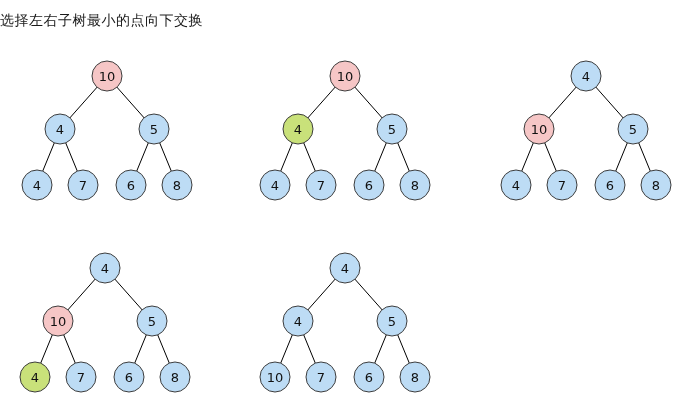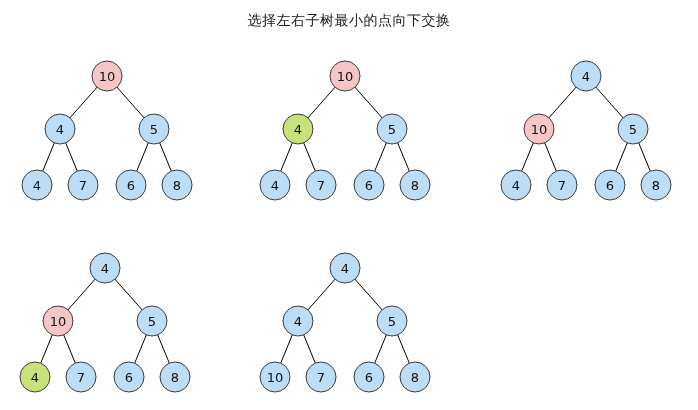--- a/index.html
+++ b/index.html
@@ -13,21 +13,20 @@
     width: 698px;
     height: 410px;
     background: #ffffff;
     overflow: hidden;
   }
   .title {
     position: absolute;
     top: 12px;
     left: 0;
     width: 100%;
-    text-align: center;
     font-size: 14px;
     color: #1a1a1a;
     letter-spacing: 0.5px;
   }
   svg.diagram {
     position: absolute;
     top: 0;
     left: 0;
   }
   svg text.node-val {

